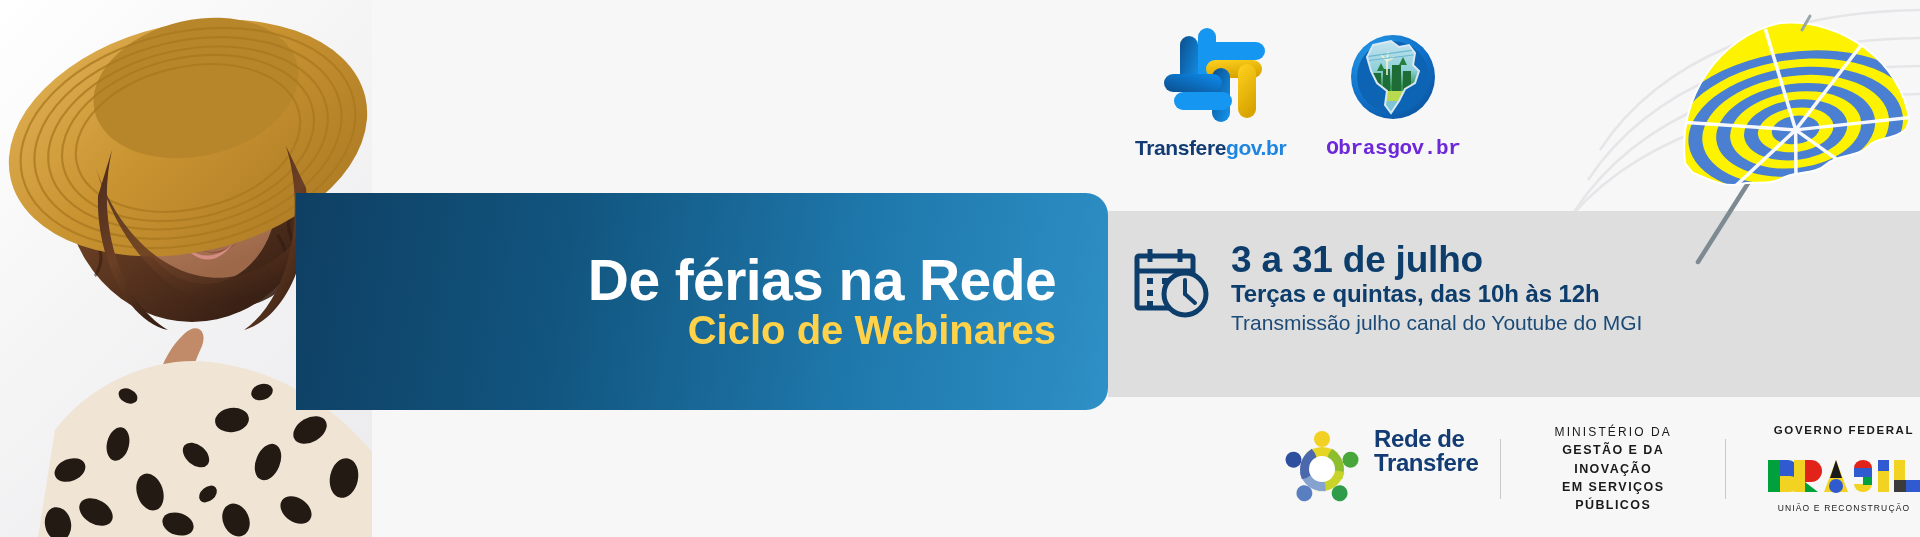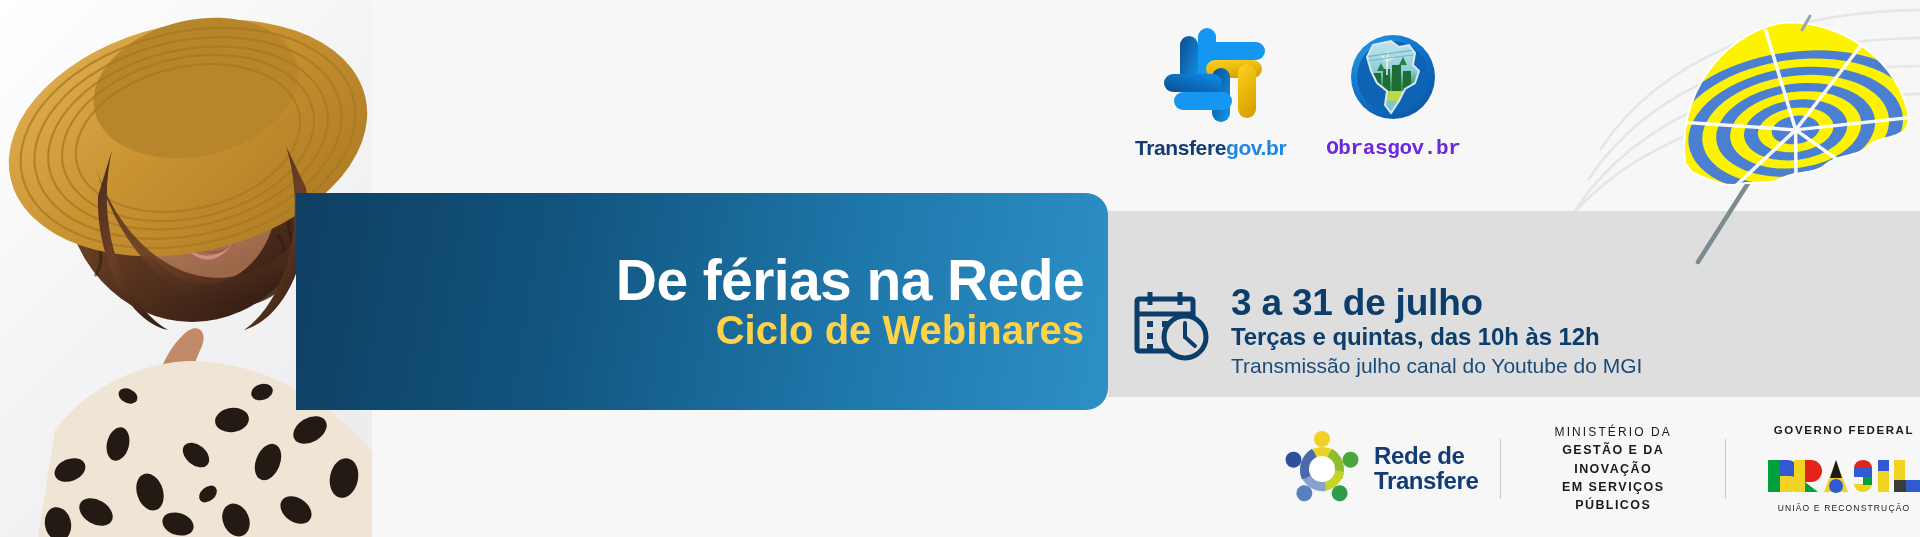--- a/index.html
+++ b/index.html
@@ -36,21 +36,21 @@
   
   .blue-panel {
     position: absolute;
     left: 296px; top: 193px;
     width: 812px; height: 217px;
     background: linear-gradient(100deg, #0f3f63 0%, #11547e 32%, #1f79ad 70%, #2e90c6 100%);
     border-radius: 0 22px 22px 0;
     z-index: 4;
   }
   .blue-panel-text {
-    position: absolute; right: 24px; top: 0;
+    position: absolute; right: 52px; top: 0;
     height: 100%;
     display: flex; flex-direction: column;
     justify-content: center; align-items: flex-end;
     text-align: right;
   }
   .title-main {
     color: #ffffff;
     font-size: 57px;
     font-weight: bold;
     letter-spacing: -0.6px;
@@ -71,21 +71,20 @@
     left: 1108px; top: 211px;
     width: 812px; height: 186px;
     background: #dededf;
     z-index: 2;
   }
   .info-row {
     position: absolute;
     left: 1133px; top: 240px;
     display: flex; align-items: flex-start; gap: 20px;
     z-index: 3;
-    margin-top: 43px;
   }
   .cal-icon { flex: none; margin-top: 6px; }
   .info-text { display: flex; flex-direction: column; }
   .info-date {
     color: #0d3d6b;
     font-size: 37px;
     font-weight: bold;
     line-height: 1.06;
     letter-spacing: -0.2px;
     white-space: nowrap;
@@ -130,21 +129,21 @@
     width: 268px; height: 262px;
     z-index: 3;
   }
 
   
   .bottom-logos {
     position: absolute; left: 1280px; top: 424px;
     display: flex; align-items: center; gap: 0;
     z-index: 3;
   }
-  .rede-block { display: flex; align-items: center; gap: 10px; }
+  .rede-block { display: flex; gap: 10px; }
   .rede-text {
     color: #123c73;
     font-size: 24px; font-weight: bold;
     line-height: 1.02; letter-spacing: -0.4px;
   }
   .divider-v {
     width: 1px; height: 60px; background: #c9c9cb;
     margin: 0 22px;
   }
   .mgi-text {

